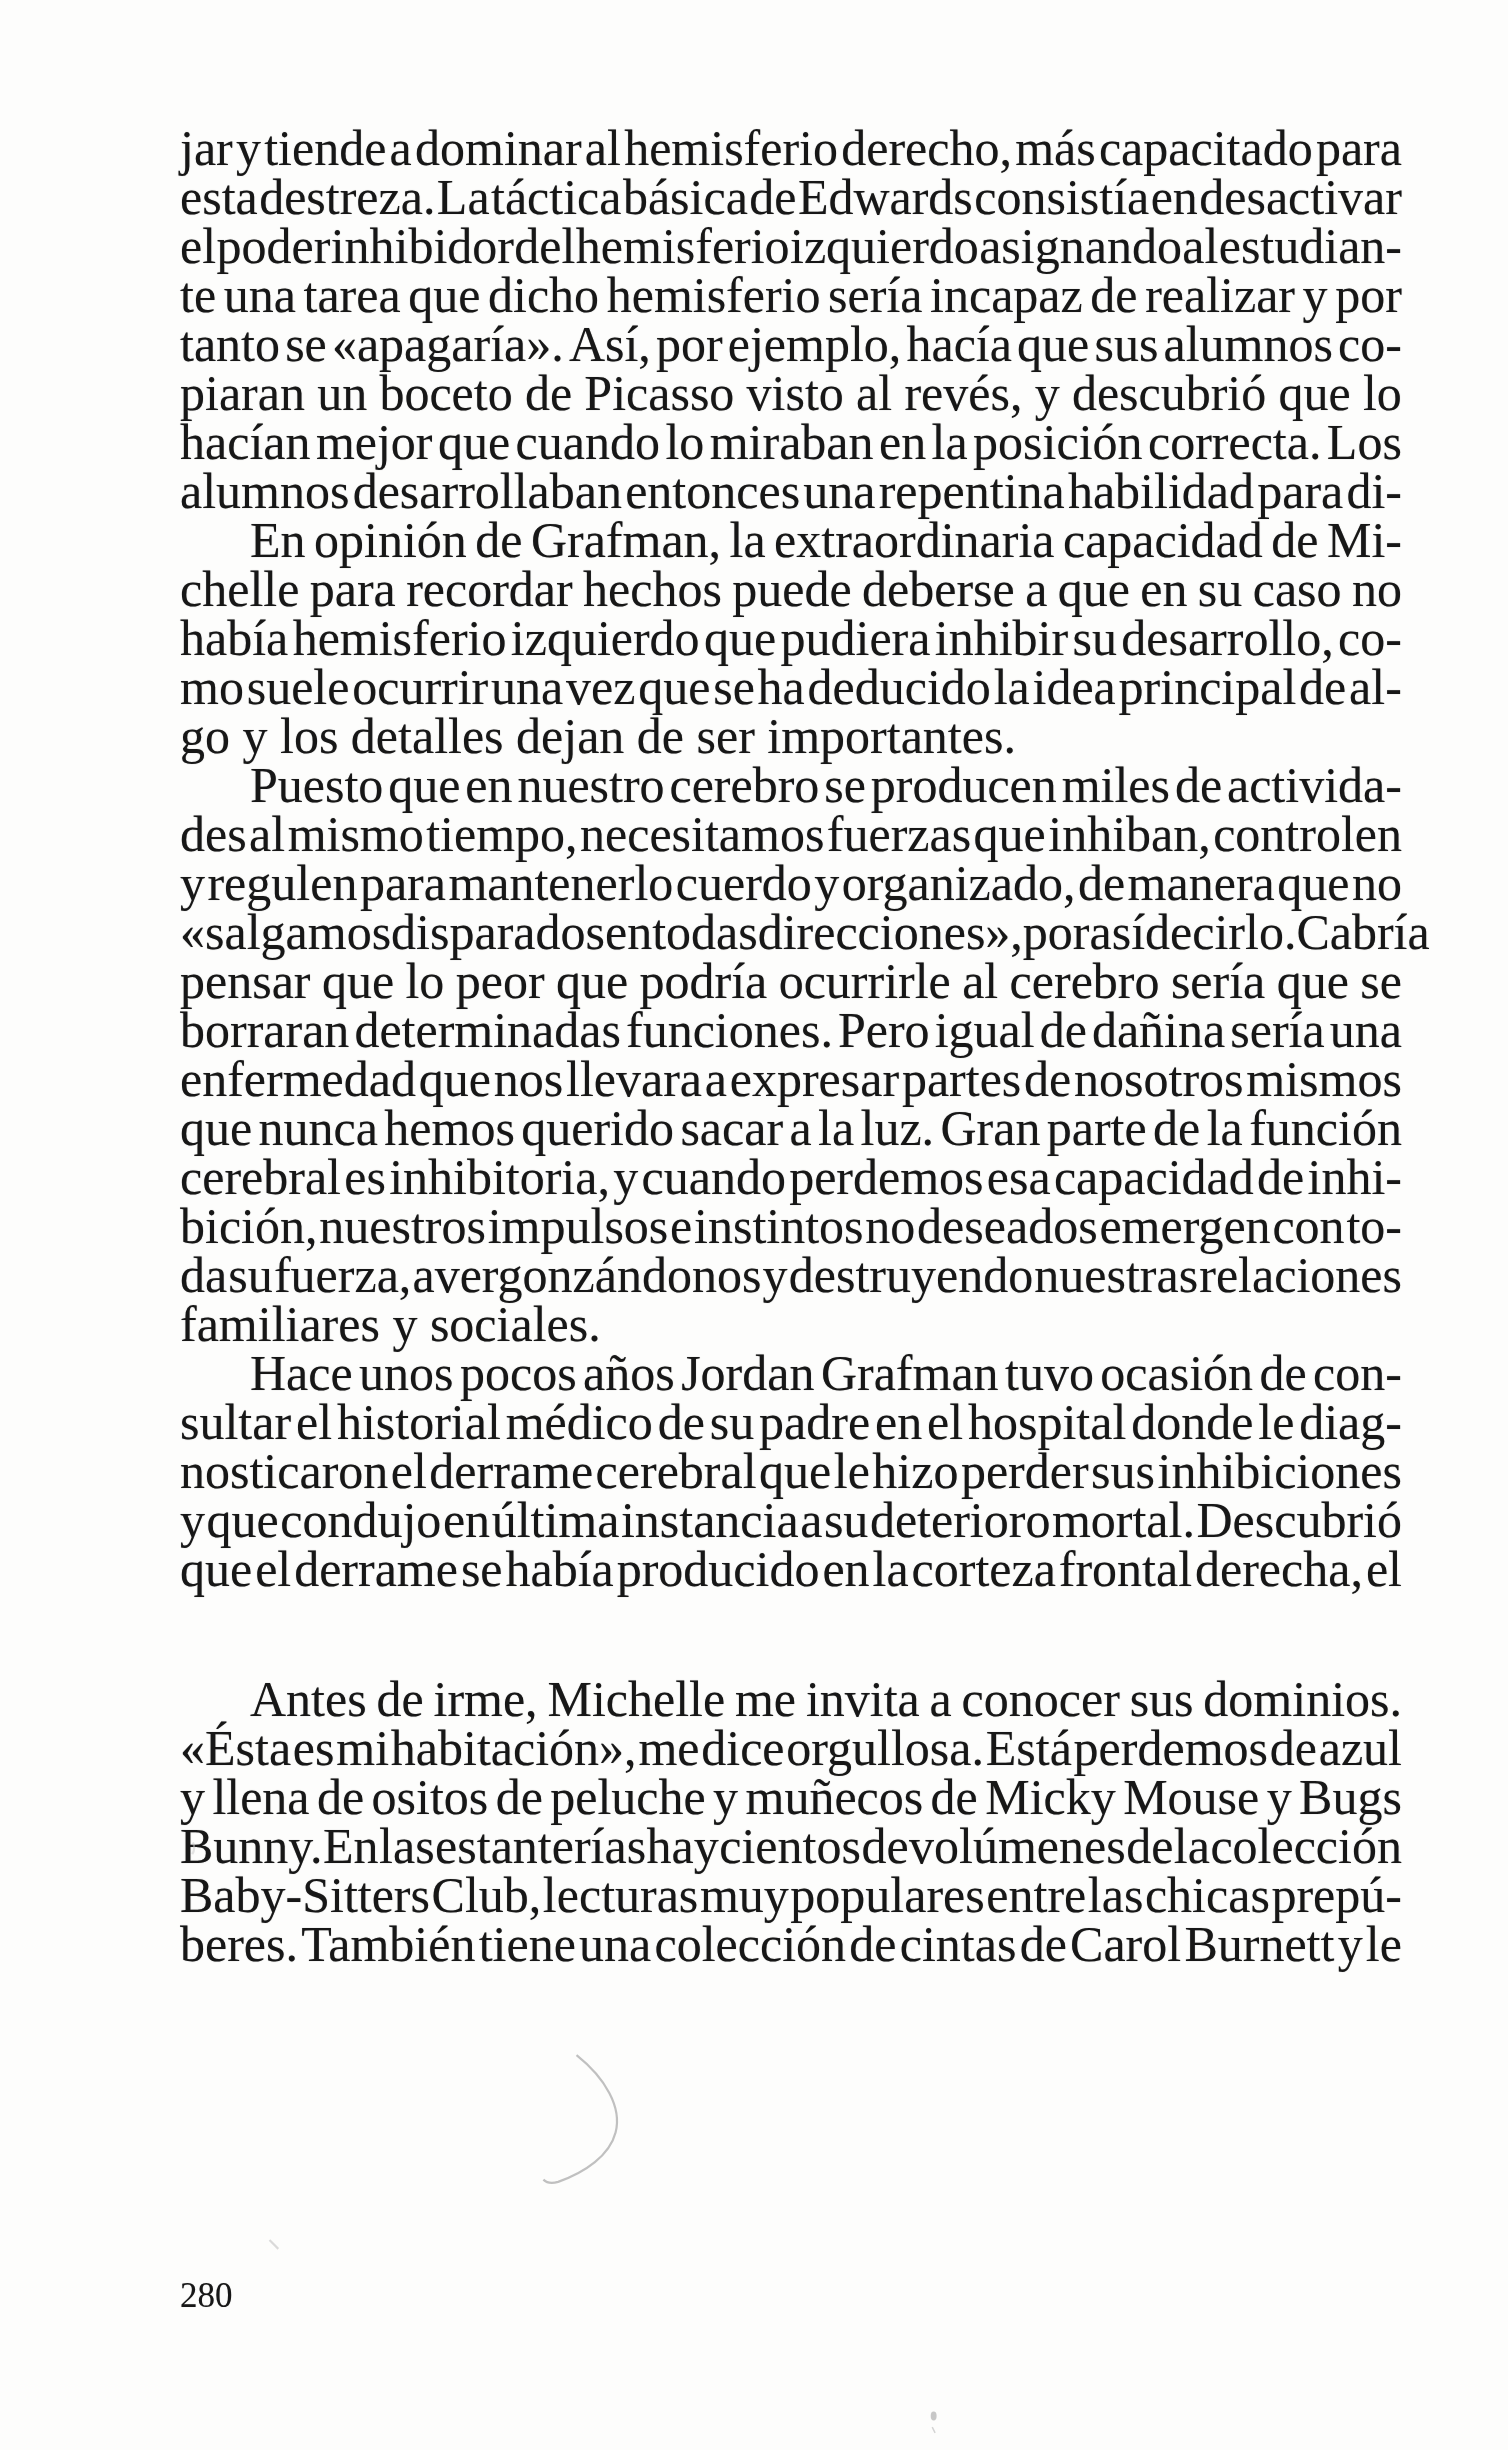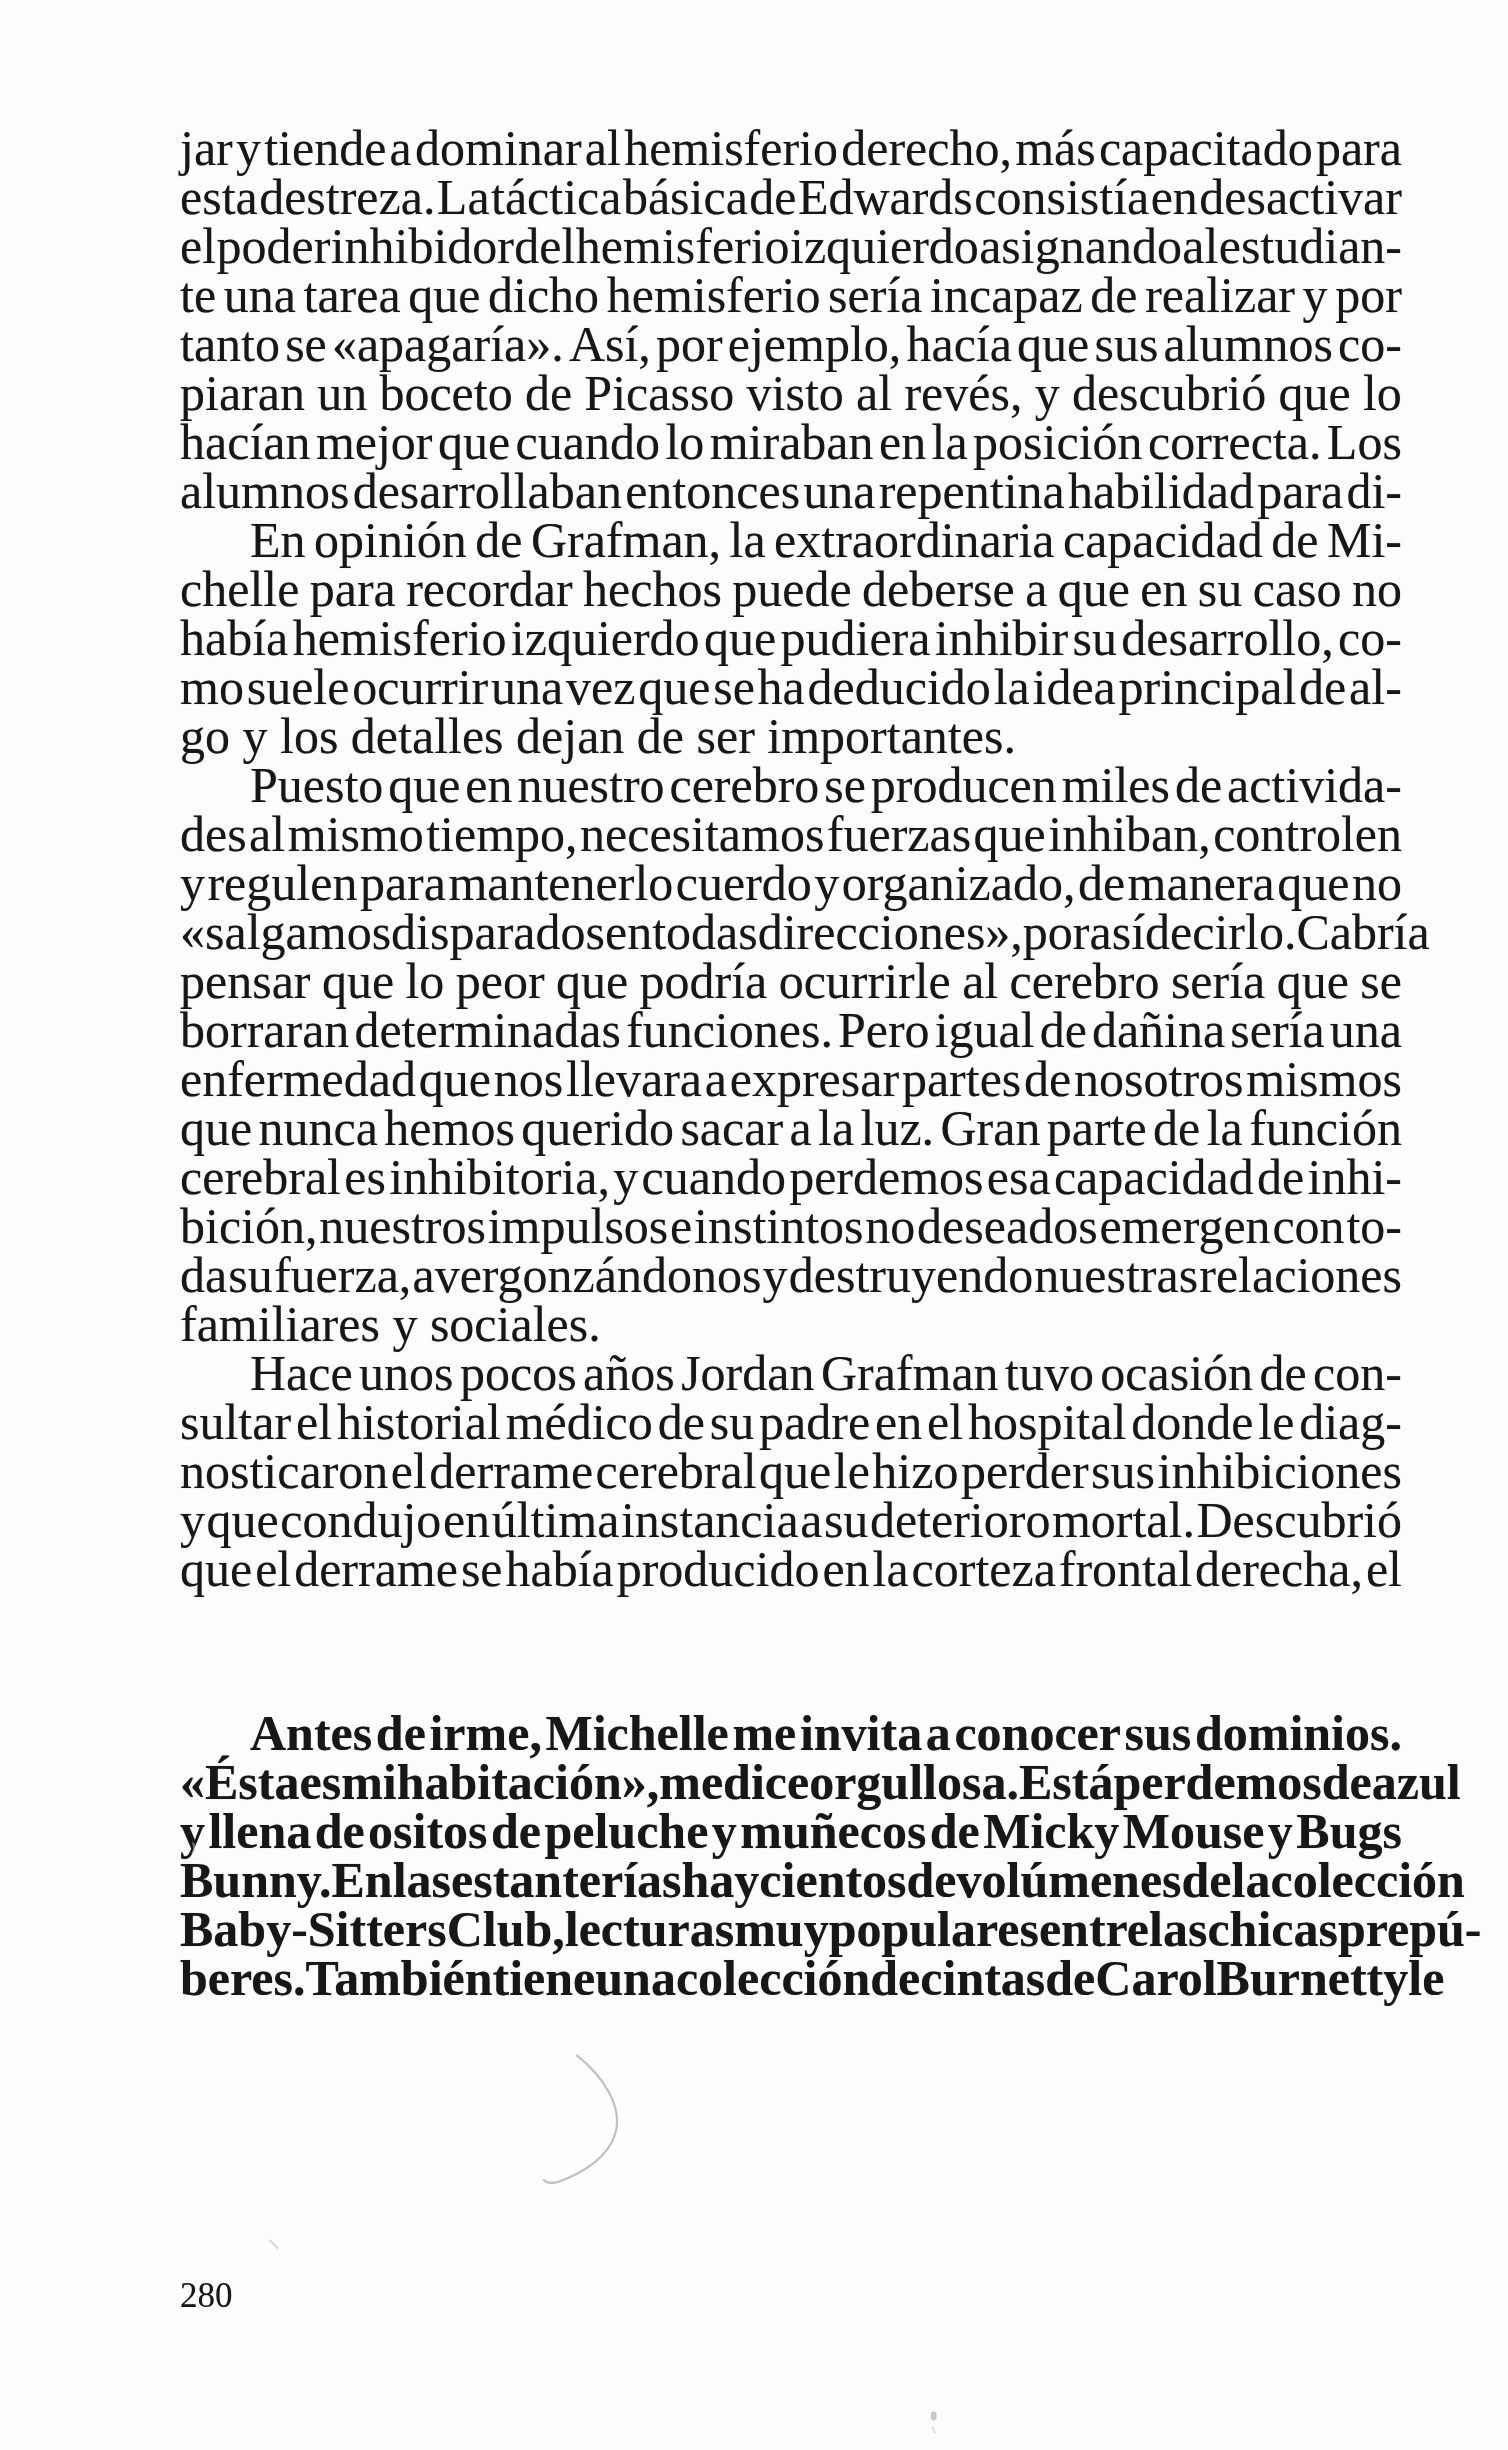--- a/index.html
+++ b/index.html
@@ -33,21 +33,21 @@
   .line.j {
     display: flex;
     justify-content: space-between;
   }
   .line.j span { display: block; }
   
   .line.l { text-align: left; }
   
   .line.ind { padding-left: 70px; }
   .para { margin: 0; }
-  .para.section-gap { margin-top: 115px; font-weight: bold; }
+  .para.section-gap { margin-top: 81px; }
   .page-number {
     position: absolute;
     left: 180px;
     top: 2274px;
     width: 1222px;
     text-align: left;
     font-size: 35px;
     line-height: 44px;
     text-shadow: 0 0 0.7px rgba(25,25,25,0.4);
   }

